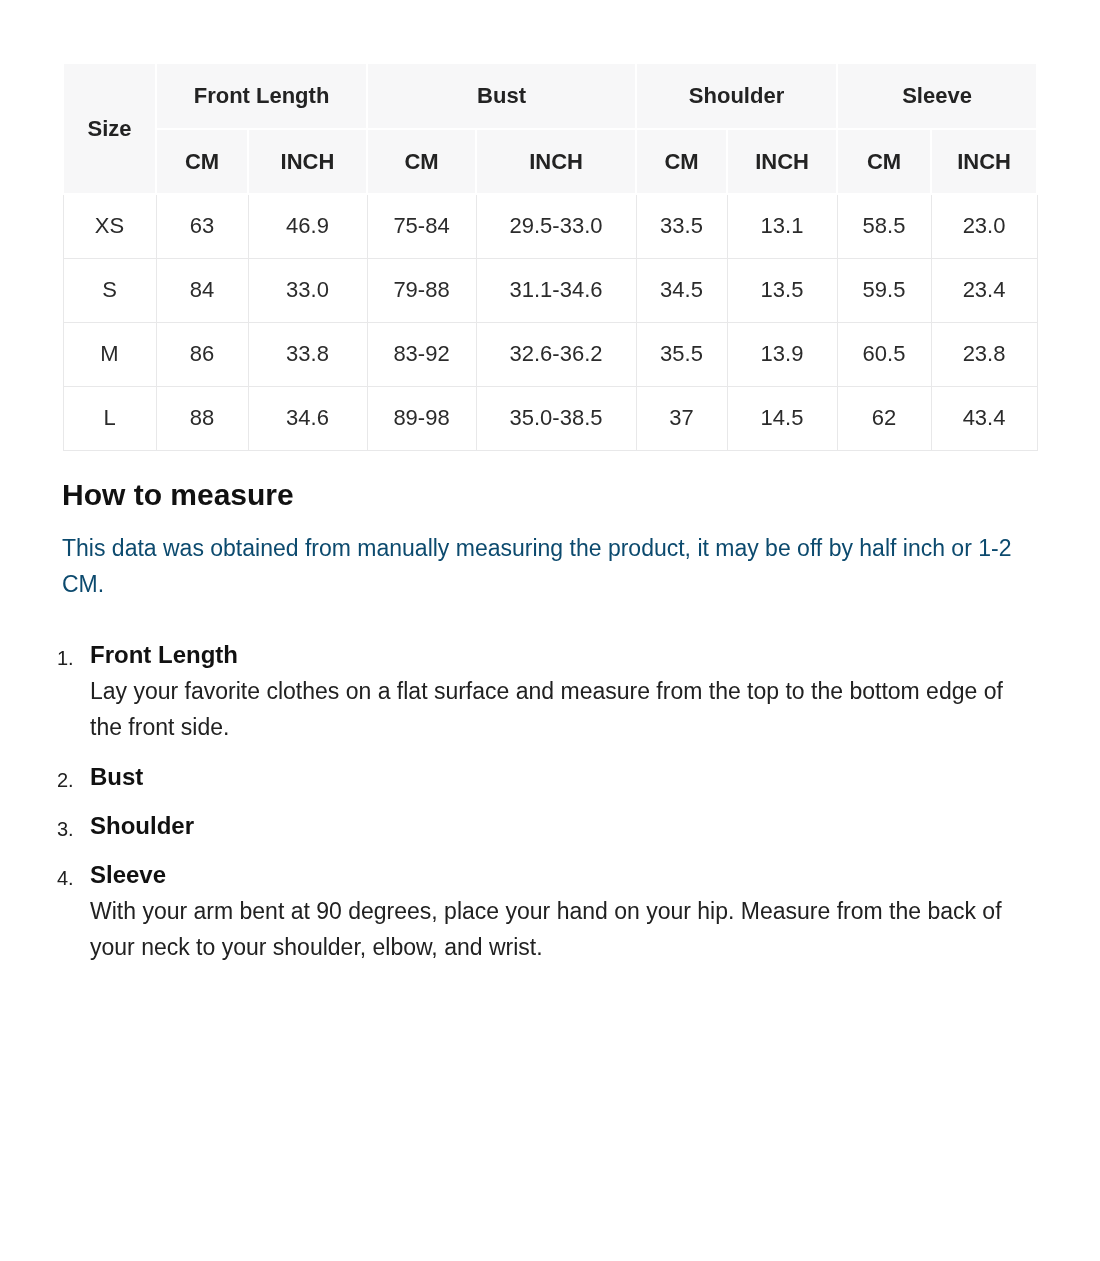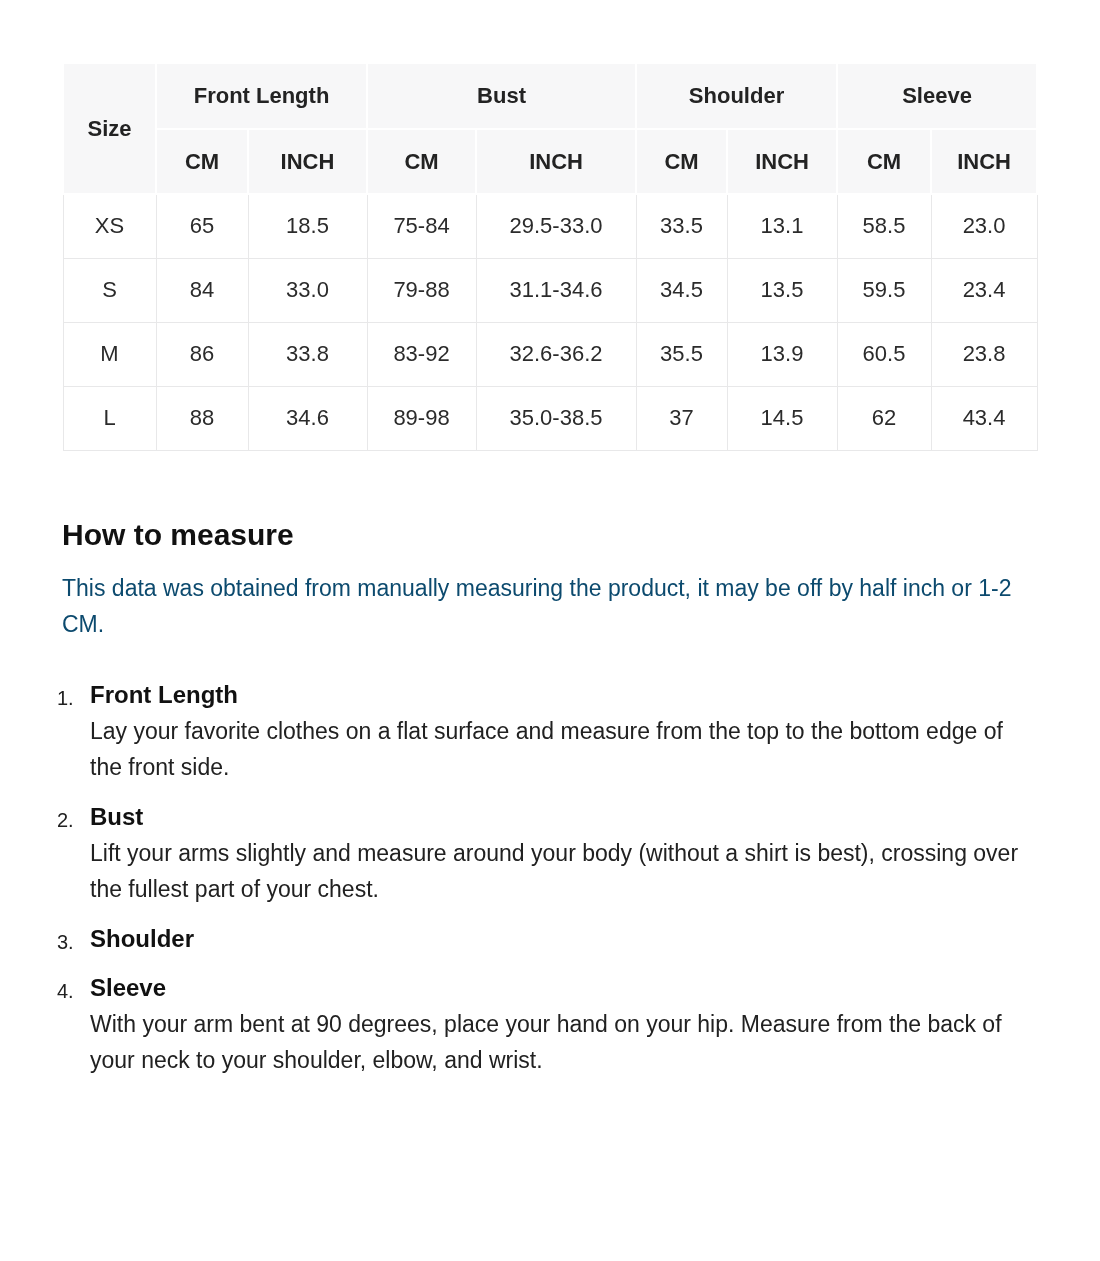--- a/index.html
+++ b/index.html
@@ -35,21 +35,21 @@
     background: #ffffff;
     border: 1px solid #e8e8e9;
     text-align: center;
     height: 64px;
     color: #2b2b2b;
     font-weight: normal;
   }
 
   
   h2.section-title {
-    margin-top: 65px;
+    margin-top: 25px;
     font-size: 30px;
     font-weight: bold;
     color: #111111;
     line-height: 38px;
   }
   p.intro {
     margin-top: 16px;
     font-size: 23px;
     line-height: 36px;
     color: #0c4a6e;
@@ -113,22 +113,22 @@
         <th>INCH</th>
         <th>CM</th>
         <th>INCH</th>
         <th>CM</th>
         <th>INCH</th>
       </tr>
     </thead>
     <tbody>
       <tr>
         <td>XS</td>
-        <td>65</td>
-        <td>18.5</td>
+        <td>63</td>
+        <td>46.9</td>
         <td>75-84</td>
         <td>29.5-33.0</td>
         <td>33.5</td>
         <td>13.1</td>
         <td>58.5</td>
         <td>23.0</td>
       </tr>
       <tr>
         <td>S</td>
         <td>84</td>
@@ -176,21 +176,20 @@
       <div class="step-body">
         <div class="step-title">Front Length</div>
         <div class="step-desc">Lay your favorite clothes on a flat surface and measure from the top to the bottom edge of the front side.</div>
       </div>
     </div>
 
     <div class="step">
       <div class="step-number">2.</div>
       <div class="step-body">
         <div class="step-title">Bust</div>
-        <div class="step-desc">Lift your arms slightly and measure around your body (without a shirt is best), crossing over the fullest part of your chest.</div>
       </div>
     </div>
 
     <div class="step">
       <div class="step-number">3.</div>
       <div class="step-body">
         <div class="step-title">Shoulder</div>
       </div>
     </div>
 

